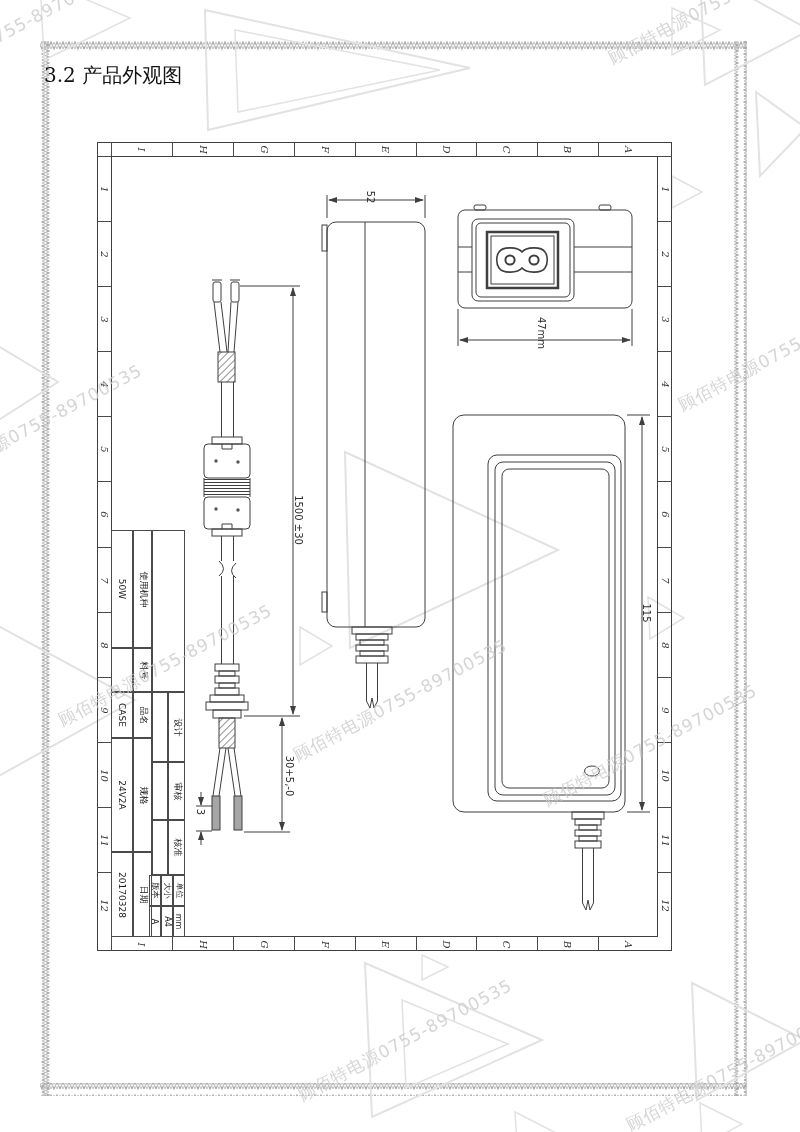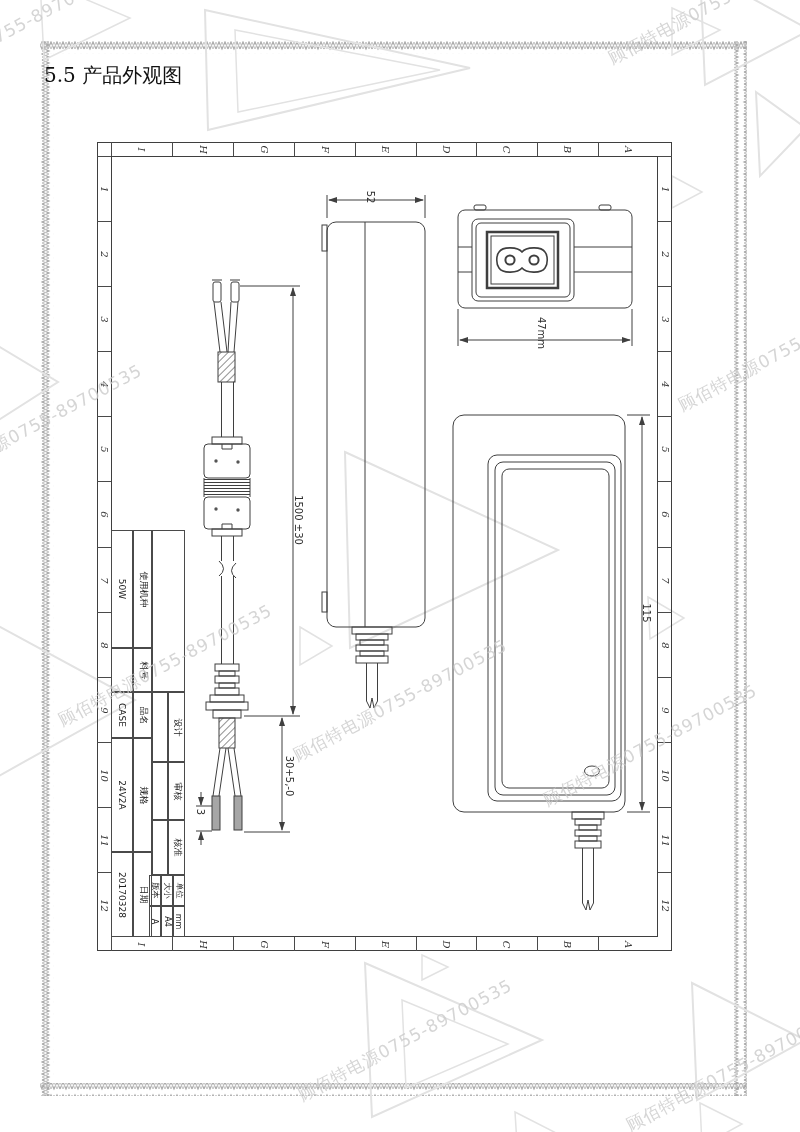--- a/index.html
+++ b/index.html
@@ -78,21 +78,21 @@
   <div class="wm" style="left:610px;top:48px;">顾佰特电源0755-89700535</div>
   <div class="wm" style="left:-95px;top:75px;">顾佰特电源0755-89700535</div>
   <div class="wm" style="left:-70px;top:470px;">顾佰特电源0755-89700535</div>
   <div class="wm" style="left:60px;top:710px;">顾佰特电源0755-89700535</div>
   <div class="wm" style="left:295px;top:745px;">顾佰特电源0755-89700535</div>
   <div class="wm" style="left:545px;top:790px;">顾佰特电源0755-89700535</div>
   <div class="wm" style="left:300px;top:1085px;">顾佰特电源0755-89700535</div>
   <div class="wm" style="left:628px;top:1115px;">顾佰特电源0755-89700535</div>
   <div class="wm" style="left:680px;top:395px;">顾佰特电源0755-89700535</div>
 
-  <div class="heading">5.5 产品外观图</div>
+  <div class="heading">3.2 产品外观图</div>
 
   <div class="frame-outer"></div>
   <div class="frame-inner"></div>
 
   <div class="gc gch" style="left:111px;top:142px;width:61px;height:14px;">
       <span class="rl">I</span>
     </div>
   <div class="gc gch" style="left:172px;top:142px;width:61px;height:14px;">
       <span class="rl">H</span>
     </div>

